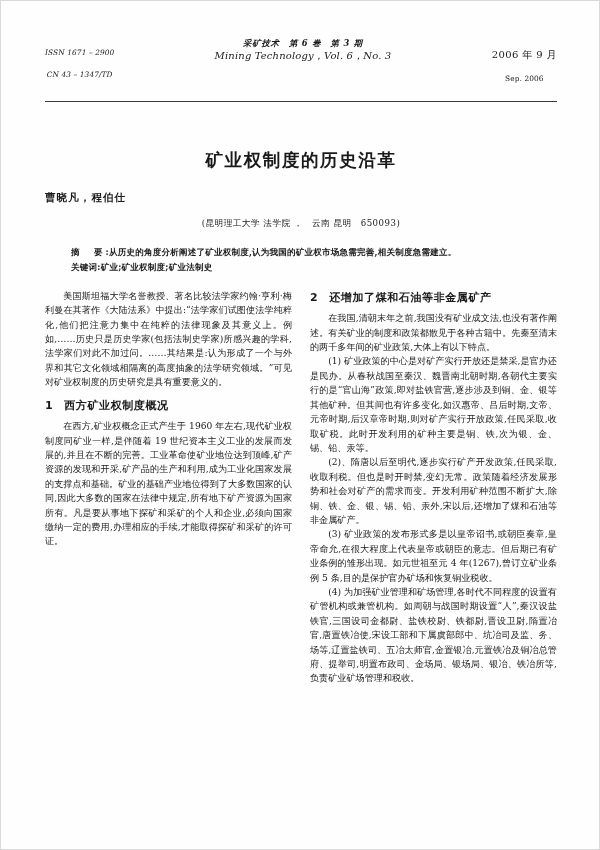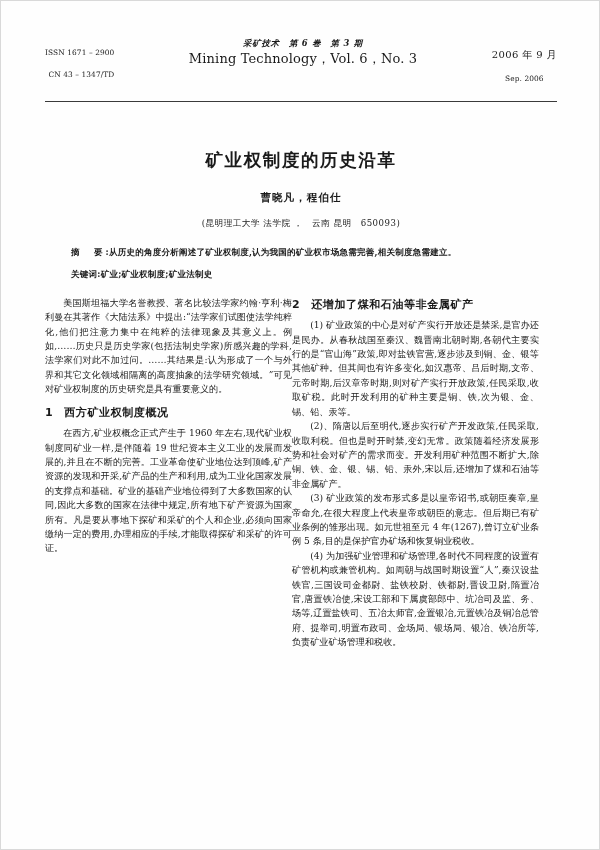--- a/index.html
+++ b/index.html
@@ -35,33 +35,34 @@
 
   
   .masthead {
     display: flex;
     justify-content: space-between;
     align-items: flex-start;
     font-size: 7.4px;
     line-height: 1.48;
     letter-spacing: 0.1px;
   }
-  .mast-left { text-align: right; white-space: pre-line; }
+  .mast-left { text-align: center; white-space: pre-line; font-style: italic; }
   .mast-center { text-align: center; flex: 1; }
   .mast-right { text-align: center; white-space: pre-line; }
   .mast-cn {
     font-family: "DejaVu Serif", "Liberation Serif", serif;
     font-weight: bold;
     font-style: italic;
     font-size: 8.4px;
     letter-spacing: 0.8px;
   }
   .mast-en {
-    font-size: 13px;
+    font-size: 10px;
     letter-spacing: 0.15px;
+    font-style: italic;
   }
   .mast-right .r1 { font-size: 10px; letter-spacing: 0.4px; }
   .mast-right .r2 { font-size: 7.4px; }
 
   .rule {
     margin-top: 5px;
     border: 0;
     border-top: 1.4px solid #3a3a3a;
     width: 100%;
   }
@@ -69,21 +70,21 @@
   
   .title {
     text-align: center;
     font-size: 17.5px;
     font-weight: bold;
     letter-spacing: 1.6px;
     margin-top: 46px;
     font-family: "DejaVu Sans", "Liberation Sans", sans-serif;
   }
   .authors {
-    text-align: center;
+    text-align: left;
     font-size: 10.5px;
     font-weight: bold;
     letter-spacing: 1.1px;
     margin-top: 19px;
     font-family: "DejaVu Serif", "Liberation Serif", serif;
   }
   .affil {
     text-align: center;
     font-size: 8.6px;
     letter-spacing: 0.5px;
@@ -95,26 +96,27 @@
     margin-top: 15px;
     padding-left: 26px;
     padding-right: 16px;
     font-size: 8.5px;
     line-height: 1.72;
     letter-spacing: 0.25px;
     font-weight: bold;
   }
   .abs-line { text-indent: 0; }
   .abs-lbl { letter-spacing: 3px; margin-top: 7px; }
-  .kw-line { margin-top: 8px; }
+  .kw-line { margin-top: 1px; }
 
   
   .columns {
     margin-top: 14px;
     display: flex;
+    gap: 18px;
   }
   .col {
     width: 247px;
     font-size: 9.1px;
     line-height: 1.585;
     text-align: justify;
     text-justify: inter-character;
     letter-spacing: 0.02px;
   }
   .col p {
@@ -174,20 +176,21 @@
         <div class="sec-h">
           <span class="num">1</span><span>西方矿业权制度概况</span>
         </div>
         <p>在西方,矿业权概念正式产生于 1960 年左右,现代矿业权制度同矿业一样,是伴随着 19 世纪资本主义工业的发展而发展的,并且在不断的完善。工业革命使矿业地位达到顶峰,矿产资源的发现和开采,矿产品的生产和利用,成为工业化国家发展的支撑点和基础。矿业的基础产业地位得到了大多数国家的认同,因此大多数的国家在法律中规定,所有地下矿产资源为国家所有。凡是要从事地下探矿和采矿的个人和企业,必须向国家缴纳一定的费用,办理相应的手续,才能取得探矿和采矿的许可证。</p>
       </div>
 
       <div class="col">
         <div class="sec-h" style="margin-top:0">
           <span class="num">2</span><span>还增加了煤和石油等非金属矿产</span>
         </div>
+        <p>在我国,清朝末年之前,我国没有矿业成文法,也没有著作阐述。有关矿业的制度和政策都散见于各种古籍中。先秦至清末的两千多年间的矿业政策,大体上有以下特点。</p>
         <p>(1) 矿业政策的中心是对矿产实行开放还是禁采,是官办还是民办。从春秋战国至秦汉、魏晋南北朝时期,各朝代主要实行的是“官山海”政策,即对盐铁官营,逐步涉及到铜、金、银等其他矿种。但其间也有许多变化,如汉惠帝、吕后时期,文帝、元帝时期,后汉章帝时期,则对矿产实行开放政策,任民采取,收取矿税。此时开发利用的矿种主要是铜、铁,次为银、金、锡、铅、汞等。</p>
         <p>(2)、隋唐以后至明代,逐步实行矿产开发政策,任民采取,收取利税。但也是时开时禁,变幻无常。政策随着经济发展形势和社会对矿产的需求而变。开发利用矿种范围不断扩大,除铜、铁、金、银、锡、铅、汞外,宋以后,还增加了煤和石油等非金属矿产。</p>
         <p>(3) 矿业政策的发布形式多是以皇帝诏书,或朝臣奏章,皇帝命允,在很大程度上代表皇帝或朝臣的意志。但后期已有矿业条例的雏形出现。如元世祖至元 4 年(1267),曾订立矿业条例 5 条,目的是保护官办矿场和恢复铜业税收。</p>
         <p>(4) 为加强矿业管理和矿场管理,各时代不同程度的设置有矿管机构或兼管机构。如周朝与战国时期设置“人”,秦汉设盐铁官,三国设司金都尉、盐铁校尉、铁都尉,晋设卫尉,隋置冶官,唐置铁冶使,宋设工部和下属虞部郎中、坑冶司及监、务、场等,辽置盐铁司、五冶太师官,金置银冶,元置铁冶及铜冶总管府、提举司,明置布政司、金场局、银场局、银冶、铁冶所等,负责矿业矿场管理和税收。</p>
       </div>
 
     </div>
   </div>
 </div>
 

